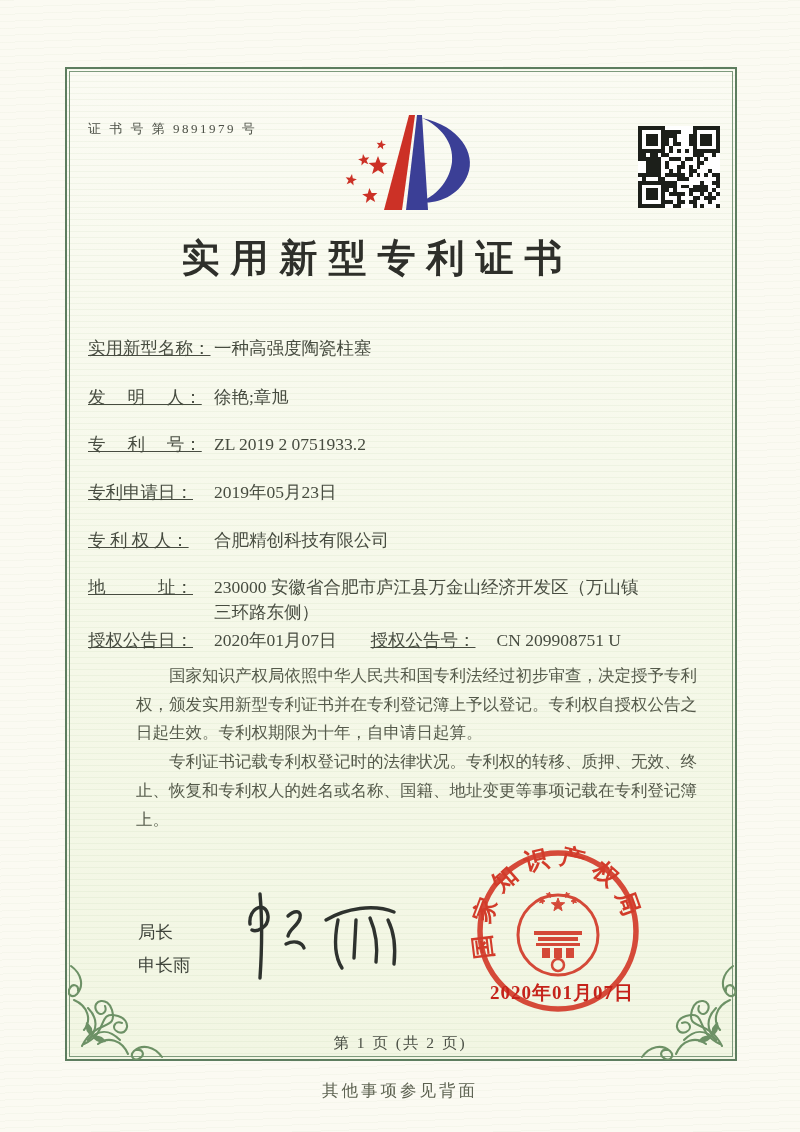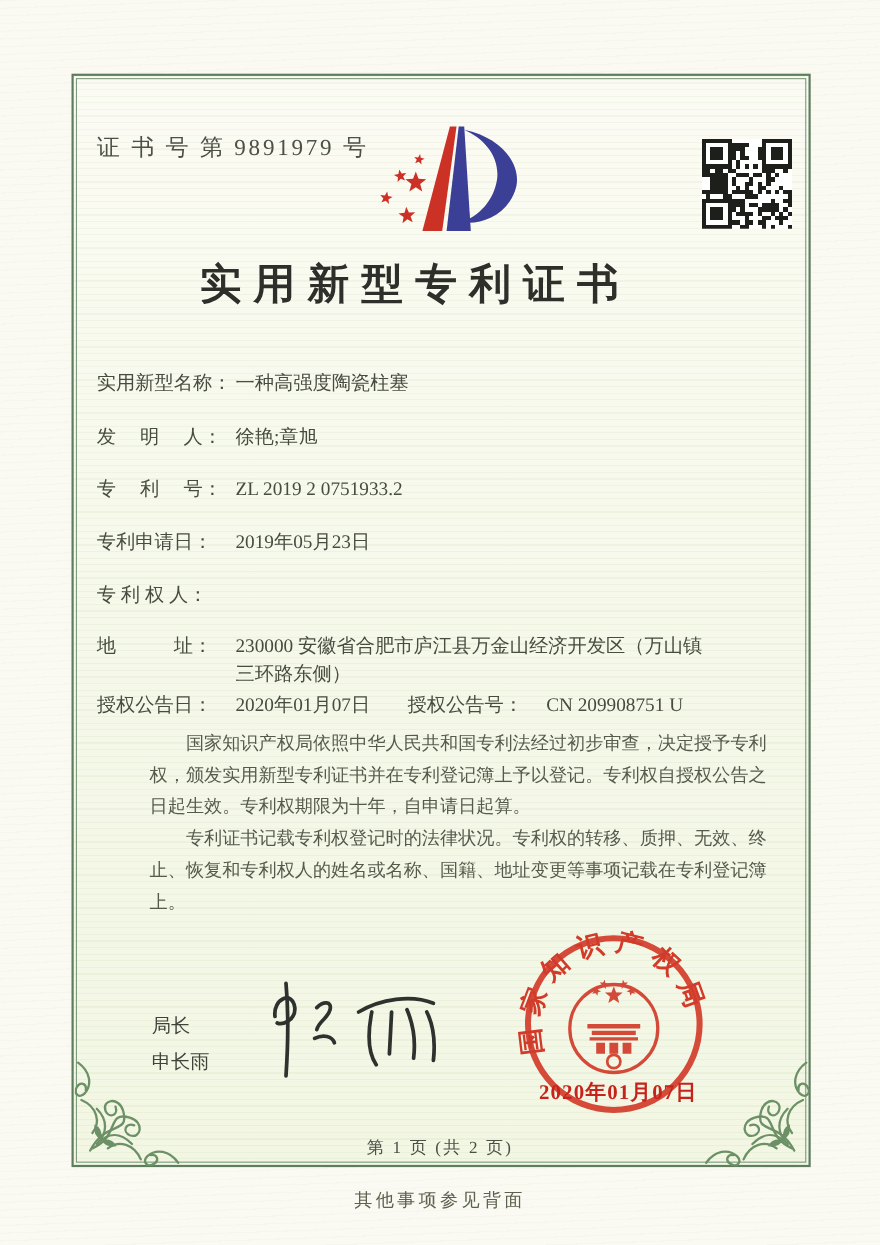--- a/index.html
+++ b/index.html
@@ -13,29 +13,29 @@
   .frame{
     position:absolute;left:65px;top:67px;width:672px;height:994px;
     border:2.5px solid #5d7d5f;background:#f9faef;
     background-image:repeating-linear-gradient(180deg,rgba(120,160,95,0.07) 0 1px,transparent 1px 6px),
       linear-gradient(180deg,#fbfbf3 0%,#f5f8e8 60%,#f2f6e3 100%);
     box-sizing:border-box;
   }
   .frame::after{
     content:"";position:absolute;inset:2px;border:1px solid #7d9a7c;pointer-events:none;
   }
-  .cert-no{position:absolute;left:88px;top:120px;font-size:21px;letter-spacing:2.5px;color:#4c5046;}
+  .cert-no{position:absolute;left:88px;top:120px;font-size:13px;letter-spacing:2.5px;color:#4c5046;}
   .logo{position:absolute;left:336px;top:110px;width:148px;height:108px;}
   .qr{position:absolute;left:638px;top:126px;width:82px;height:82px;}
   .title{
     position:absolute;left:0;top:233px;width:744px;text-align:center;
     font-size:38px;font-weight:700;letter-spacing:11px;color:#2e2f2a;text-indent:11px;
   }
   .row{position:absolute;left:88px;display:flex;font-size:17.5px;color:#474c40;}
-  .row .lbl{width:126px;flex:0 0 126px;white-space:pre;}
+  .row .lbl{width:126px;flex:0 0 126px;white-space:pre;text-decoration:underline;}
   .row .val{white-space:pre-line;line-height:1.45;}
   .grant-pair{display:flex;}
   .paras{position:absolute;left:88px;top:662px;width:566px;font-size:16.5px;line-height:1.74;color:#555a4b;margin-left:48px;}
   .paras p{margin:0;text-indent:2em;}
   .signer{position:absolute;left:90px;top:916px;font-size:17.5px;line-height:33px;color:#3f443b;margin-left:48px;}
   .signature{position:absolute;left:222px;top:886px;width:190px;height:100px;}
   .seal{position:absolute;left:470px;top:843px;width:176px;height:176px;}
   .seal-date{
     position:absolute;left:490px;top:980px;width:160px;font-size:19px;font-weight:600;
     color:#c5231b;letter-spacing:1px;
@@ -262,20 +262,21 @@
 <div class="row" style="top:432px">
   <span class="lbl">专　 利　 号：</span>
   <span class="val">ZL 2019 2 0751933.2</span>
 </div>
 <div class="row" style="top:480px">
   <span class="lbl">专利申请日：</span>
   <span class="val">2019年05月23日</span>
 </div>
 <div class="row" style="top:528px">
   <span class="lbl">专 利 权 人：</span>
+  <span class="val">合肥精创科技有限公司</span>
 </div>
 <div class="row" style="top:575px;width:620px">
   <span class="lbl">地　　　址：</span>
   <span class="val">230000 安徽省合肥市庐江县万金山经济开发区（万山镇
 三环路东侧）</span>
 </div>
 <div class="row" style="top:628px">
   <span class="grant-pair">
     <span class="lbl">授权公告日：</span>
     <span class="val">2020年01月07日</span>

